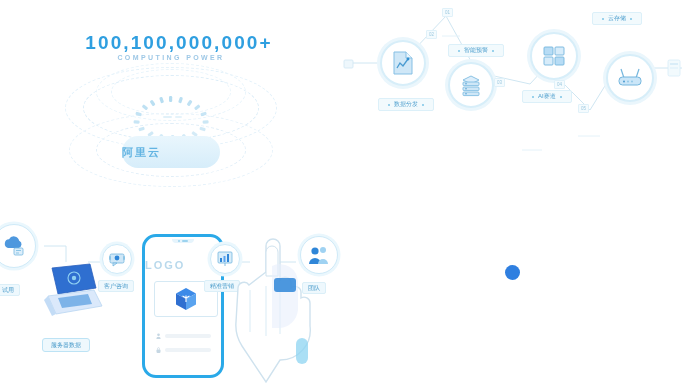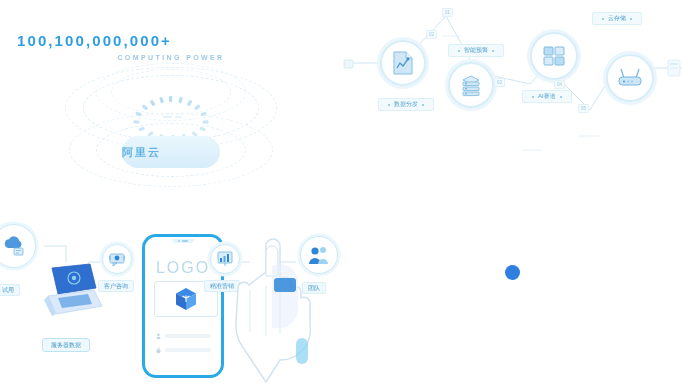--- a/index.html
+++ b/index.html
@@ -8,22 +8,22 @@
     background: #ffffff;
     font-family: "Liberation Sans", "DejaVu Sans", sans-serif;
     overflow: hidden;
   }
   #stage { position: relative; width: 684px; height: 384px; background:#fff; }
 
   
   #panel-computing { position:absolute; left:0; top:0; width:342px; height:192px; }
 
   .hero-number {
-    position:absolute; left:17px; top:32px; width:342px; text-align:left;
-    font-size:15px; font-weight:bold; letter-spacing:2.1px;
+    position:absolute; left:8px; top:32px; width:342px; text-align:center;
+    font-size:19px; font-weight:bold; letter-spacing:2.1px;
     color:#2f9fe0;
     font-family:"Liberation Sans","DejaVu Sans",sans-serif;
   }
   .hero-sub {
     position:absolute; left:0; top:54px; width:342px; text-align:center;
     font-size:7px; letter-spacing:2.4px; color:#9ec8e6; font-weight:600;
   }
 
   .ring-wrap { position:absolute; left:64px; top:62px; width:214px; height:120px; }
   .ellipse {
@@ -82,22 +82,22 @@
     border:3px solid #2aa9e8; border-radius:14px; background:#fff;
   }
   .phone-notch {
     position:absolute; left:50%; top:2px; transform:translateX(-50%);
     width:22px; height:4px; background:#e6f4fc; border-radius:0 0 4px 4px;
     display:flex; align-items:center; justify-content:center; gap:2px;
   }
   .notch-dot { width:2px; height:2px; background:#9dd3ef; border-radius:50%; }
   .notch-bar { width:6px; height:1.5px; background:#9dd3ef; border-radius:1px; }
   .phone-logo {
-    position:absolute; left:0; top:22px; width:100%; text-align:center;
-    font-size:16px; letter-spacing:2px; color:#b9d9ec; font-weight:400;
+    position:absolute; left:0; top:22px; width:100%; text-align:left;
+    font-size:11px; letter-spacing:2px; color:#b9d9ec; font-weight:700;
   }
   .phone-card {
     position:absolute; left:9px; top:44px; width:64px; height:36px;
     border:1px solid #d5e9f4; border-radius:3px;
     display:flex; align-items:center; justify-content:center;
   }
   .phone-field {
     position:absolute; left:11px; height:5px; display:flex; align-items:center; gap:4px;
   }
   .phone-field .fbar { width:46px; height:4px; background:#eef3f7; border-radius:2px; }

